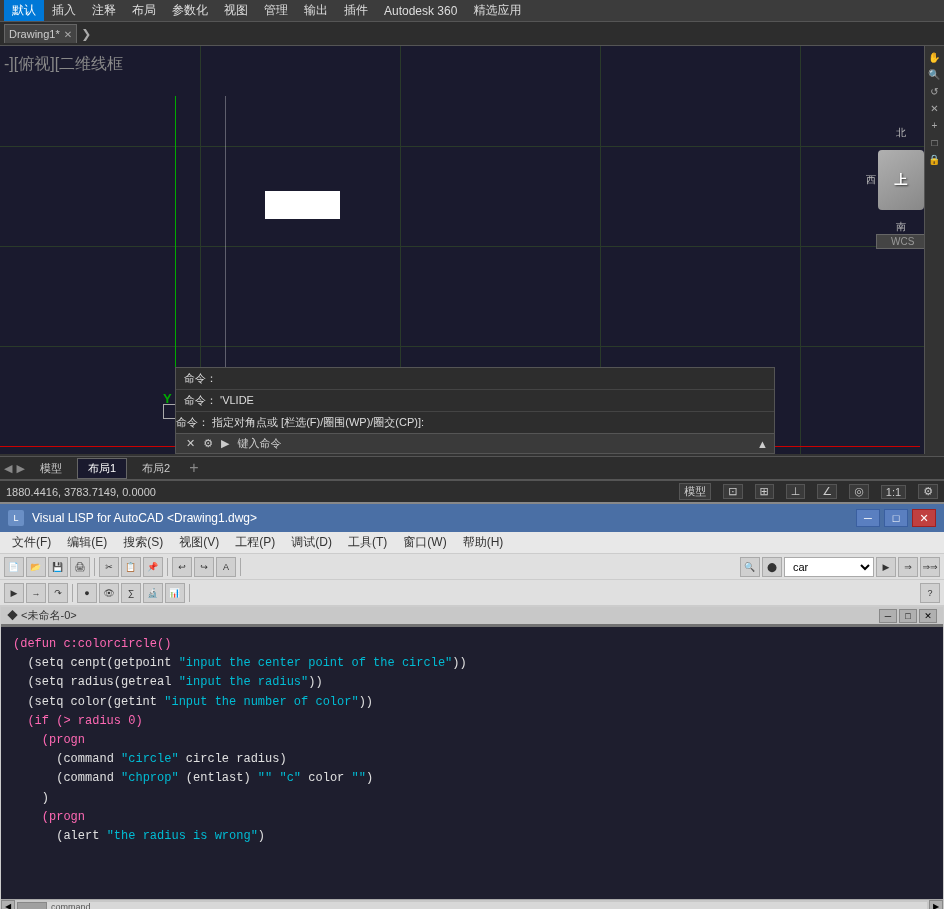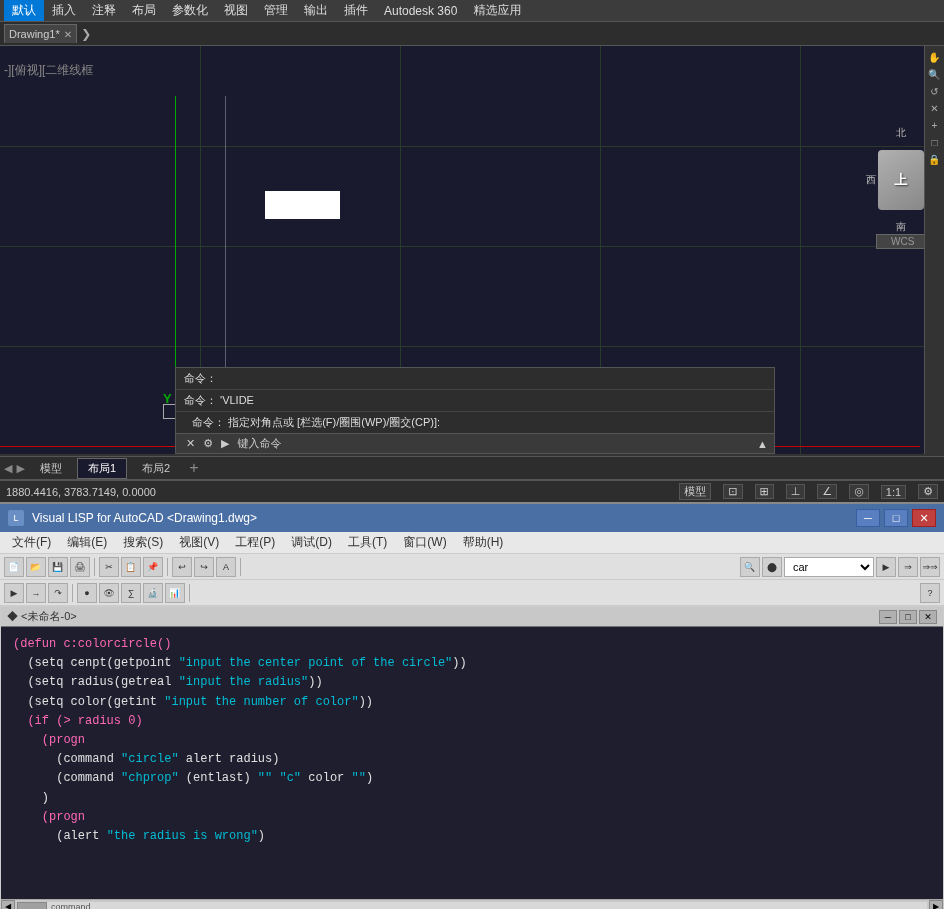--- a/index.html
+++ b/index.html
@@ -52,24 +52,24 @@
       width: 100%;
       height: 410px;
       position: relative;
       border-bottom: 2px solid #333;
       overflow: hidden;
     }
 
     
     .viewport-label {
       position: absolute;
-      top: 16px;
+      top: 8px;
       left: 4px;
       color: #888;
-      font-size: 12px;
+      font-size: 16px;
     }
 
     
     .drawing-canvas {
       position: absolute;
       top: 0; left: 0; right: 0; bottom: 0;
       background: #1a1a2e;
     }
 
     
@@ -105,21 +105,21 @@
       background: #2d2d2d;
       border: 1px solid #555;
     }
     .command-line {
       padding: 3px 8px;
       color: #ddd;
       font-size: 11px;
       border-bottom: 1px solid #444;
     }
     .command-line-wrap {
-      padding: 3px 16px;
+      padding: 3px 0;
       color: #ddd;
       font-size: 11px;
       line-height: 1.4;
     }
     .command-input-bar {
       display: flex;
       align-items: center;
       background: #3a3a3a;
       padding: 2px 6px;
       border-top: 1px solid #555;
@@ -343,21 +343,21 @@
       border: 1px solid #ccc;
       margin: 0;
     }
     .lisp-inner-title {
       background: #c8c8c8;
       height: 20px;
       display: flex;
       align-items: center;
       padding: 0 6px;
       justify-content: space-between;
-      border-bottom: 1px solid #737373;
+      border-bottom: 3px solid #737373;
       gap: 48px;
     }
     .lisp-inner-title-text { font-size: 11px; color: #333; }
     .lisp-inner-controls { display: flex; gap: 2px; }
     .inner-ctrl { width: 18px; height: 14px; background: #b0b0b0; border: 1px solid #888; font-size: 9px; display: flex; align-items: center; justify-content: center; cursor: pointer; }
 
     
     .code-editor {
       background: #1e1e2e;
       padding: 8px 12px;
@@ -575,21 +575,21 @@
         <div class="inner-ctrl">✕</div>
       </div>
     </div>
     <div class="code-editor">
       <div class="code-line c-magenta">(defun c:colorcircle()</div>
       <div class="code-line"><span class="c-white">  (setq cenpt(getpoint </span><span class="c-cyan">"input the center point of the circle"</span><span class="c-white">))</span></div>
       <div class="code-line"><span class="c-white">  (setq radius(getreal </span><span class="c-cyan">"input the radius"</span><span class="c-white">))</span></div>
       <div class="code-line"><span class="c-white">  (setq color(getint </span><span class="c-cyan">"input the number of color"</span><span class="c-white">))</span></div>
       <div class="code-line c-magenta">  (if (&gt; radius 0)</div>
       <div class="code-line c-magenta">    (progn</div>
-      <div class="code-line"><span class="c-white">      (</span><span class="c-white">command </span><span class="c-cyan">"circle"</span><span class="c-white"> alert radius)</span></div>
+      <div class="code-line"><span class="c-white">      (</span><span class="c-white">command </span><span class="c-cyan">"circle"</span><span class="c-white"> circle radius)</span></div>
       <div class="code-line"><span class="c-white">      (</span><span class="c-white">command </span><span class="c-cyan">"chprop"</span><span class="c-white"> (entlast) </span><span class="c-cyan">""</span><span class="c-white"> </span><span class="c-cyan">"c"</span><span class="c-white"> color </span><span class="c-cyan">""</span><span class="c-white">)</span></div>
       <div class="code-line c-white">    )</div>
       <div class="code-line c-magenta">    (progn</div>
       <div class="code-line"><span class="c-white">      (alert </span><span class="c-cyan">"the radius is wrong"</span><span class="c-white">)</span></div>
     </div>
 
     <div class="h-scroll">
       <div class="scroll-btn">◀</div>
       <div class="scroll-track">
         <div style="display:flex; align-items:center; height:100%;">

